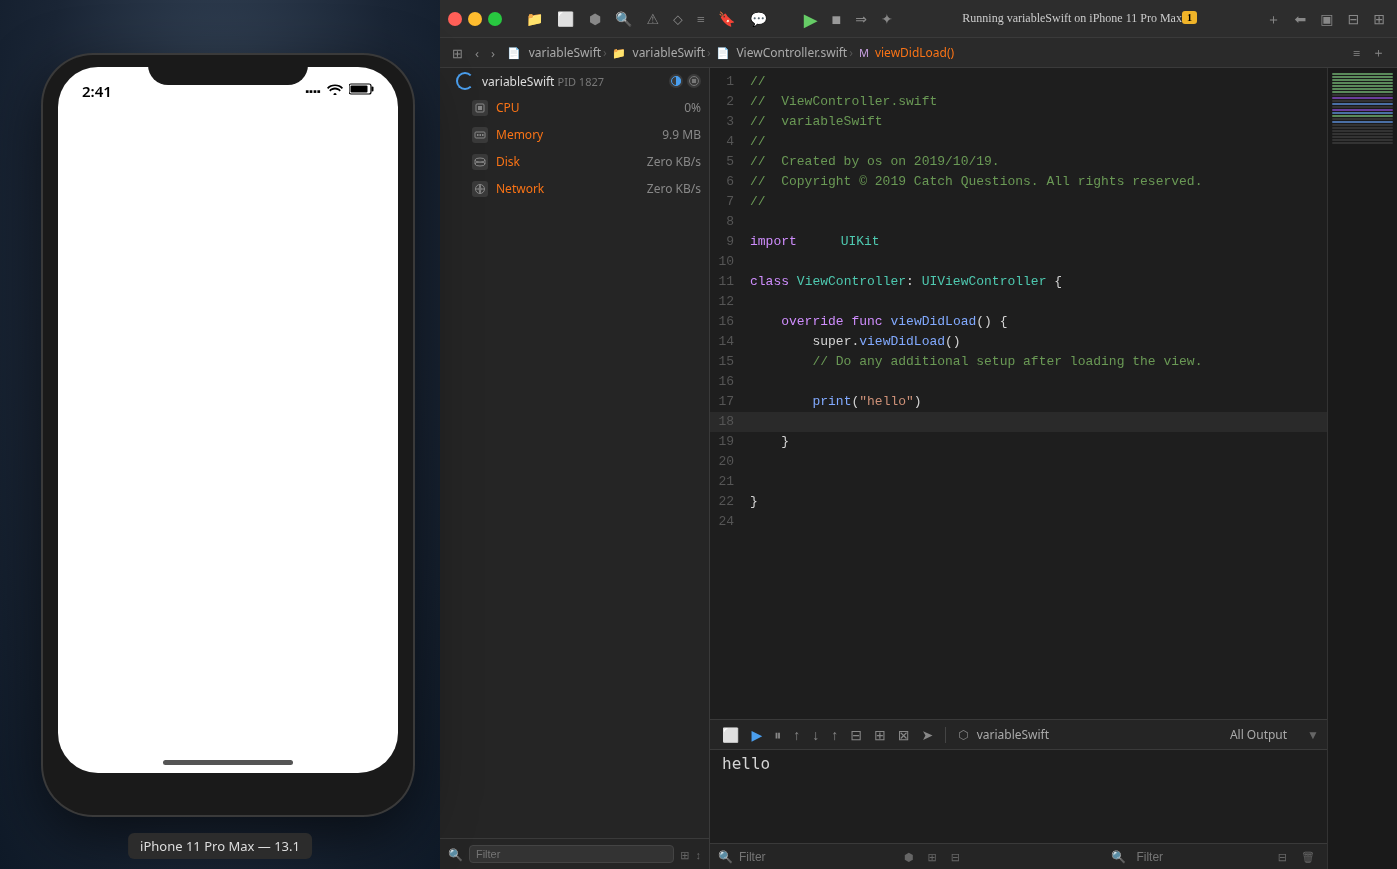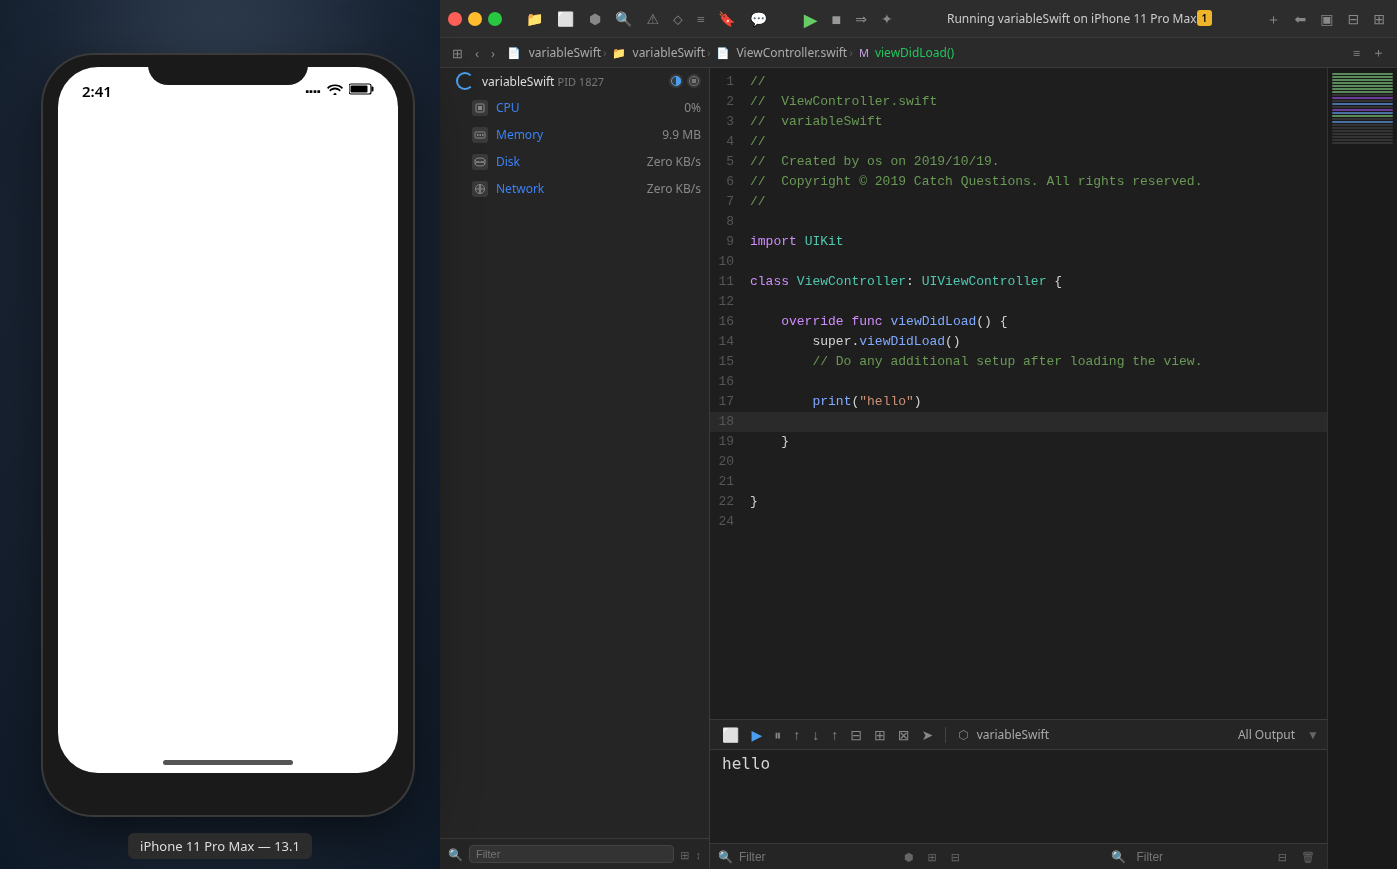--- a/index.html
+++ b/index.html
@@ -148,20 +148,21 @@
 
     .toolbar-status {
       flex: 1;
       text-align: center;
       color: #ccc;
       font-size: 12px;
       display: flex;
       align-items: flex-start;
       justify-content: center;
       gap: 0;
+      font-family: Liberation Serif, serif;
     }
 
     .warning-badge {
       background: #f0b429;
       color: #000;
       font-size: 10px;
       padding: 1px 5px;
       border-radius: 3px;
       font-weight: 600;
     }
@@ -187,21 +188,21 @@
     .breadcrumb-path {
       display: flex;
       align-items: center;
       gap: 2px;
       font-size: 12px;
       color: #aaa;
     }
 
     .breadcrumb-sep { color: #555; }
     .breadcrumb-item { color: #aaa; cursor: pointer; }
-    .breadcrumb-item.active { color: #22c55e; }
+    .breadcrumb-item.active { color: #f97316; }
 
     
     .xcode-content {
       display: flex;
       flex: 1;
       overflow: hidden;
     }
 
     
     .debug-sidebar {
@@ -270,21 +271,21 @@
       flex-shrink: 0;
       display: flex;
       align-items: center;
       justify-content: center;
       font-size: 10px;
       color: #888;
     }
 
     .debug-item-name {
       font-size: 12px;
-      color: #3b82f6;
+      color: #f97316;
       flex: 1;
     }
 
     .debug-item-value {
       font-size: 12px;
       color: #888;
       text-align: right;
     }
 
     .debug-sidebar-filter {
@@ -349,21 +350,21 @@
       white-space: pre;
       color: #d4d4d4;
     }
 
     
     .kw-comment { color: #6a9955; }
     .kw-keyword { color: #cf8dfd; }
     .kw-func-name { color: #82aaff; }
     .kw-type { color: #4ec9b0; }
     .kw-string { color: #ce9178; }
-    .kw-import { color: #4ec9b0; }
+    .kw-import { color: #4ec9b0; margin-left: 36px; }
     .kw-class { color: #d4d4d4; }
 
     
     .bottom-panel {
       height: 150px;
       border-top: 1px solid #3a3a3a;
       display: flex;
       flex-direction: column;
     }
 
@@ -390,21 +391,21 @@
       background: #444;
       margin: 0 4px;
     }
 
     .bottom-output-label {
       color: #aaa;
       font-size: 12px;
       margin-left: auto;
       display: flex;
       align-items: center;
-      gap: 12px;
+      gap: 20px;
     }
 
     .bottom-content {
       flex: 1;
       background: #1e1e1e;
       padding: 4px 12px;
       font-family: "SF Mono", "Menlo", monospace;
       font-size: 16px;
       color: #d4d4d4;
     }

